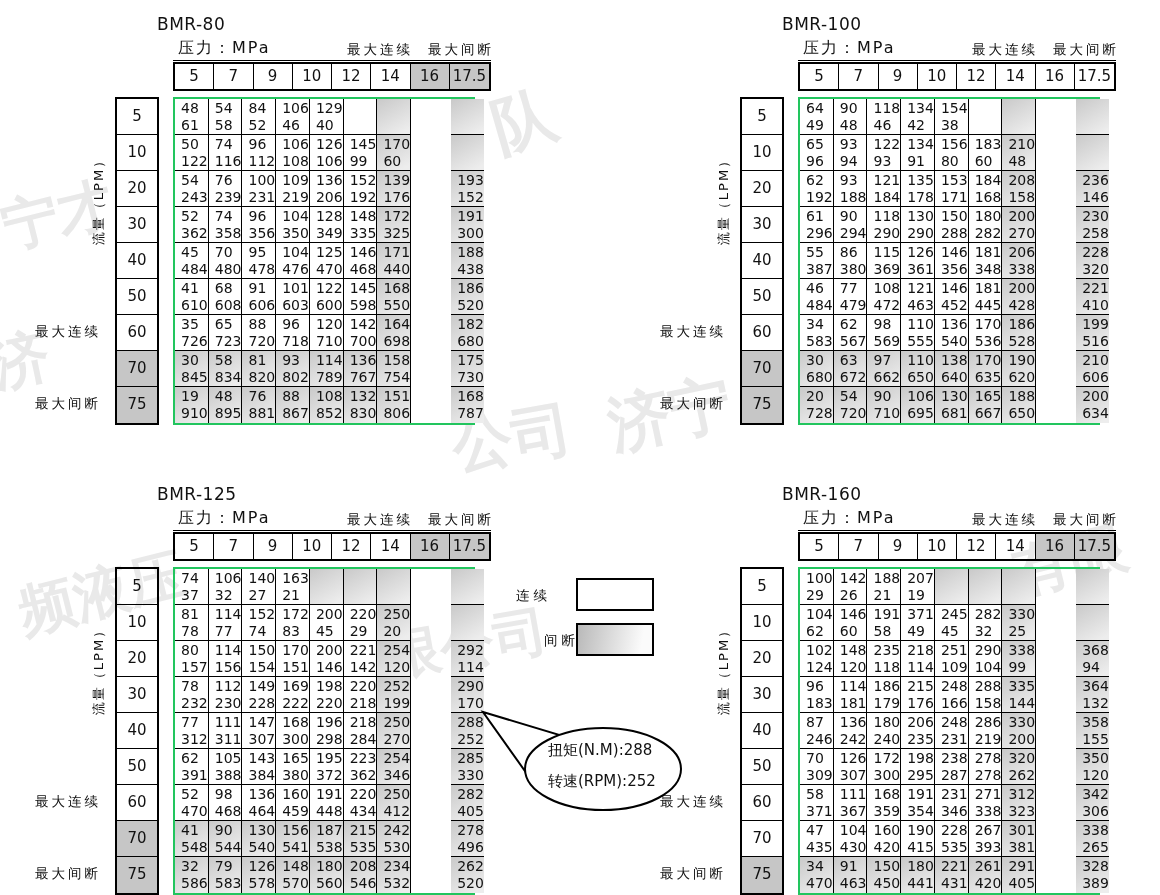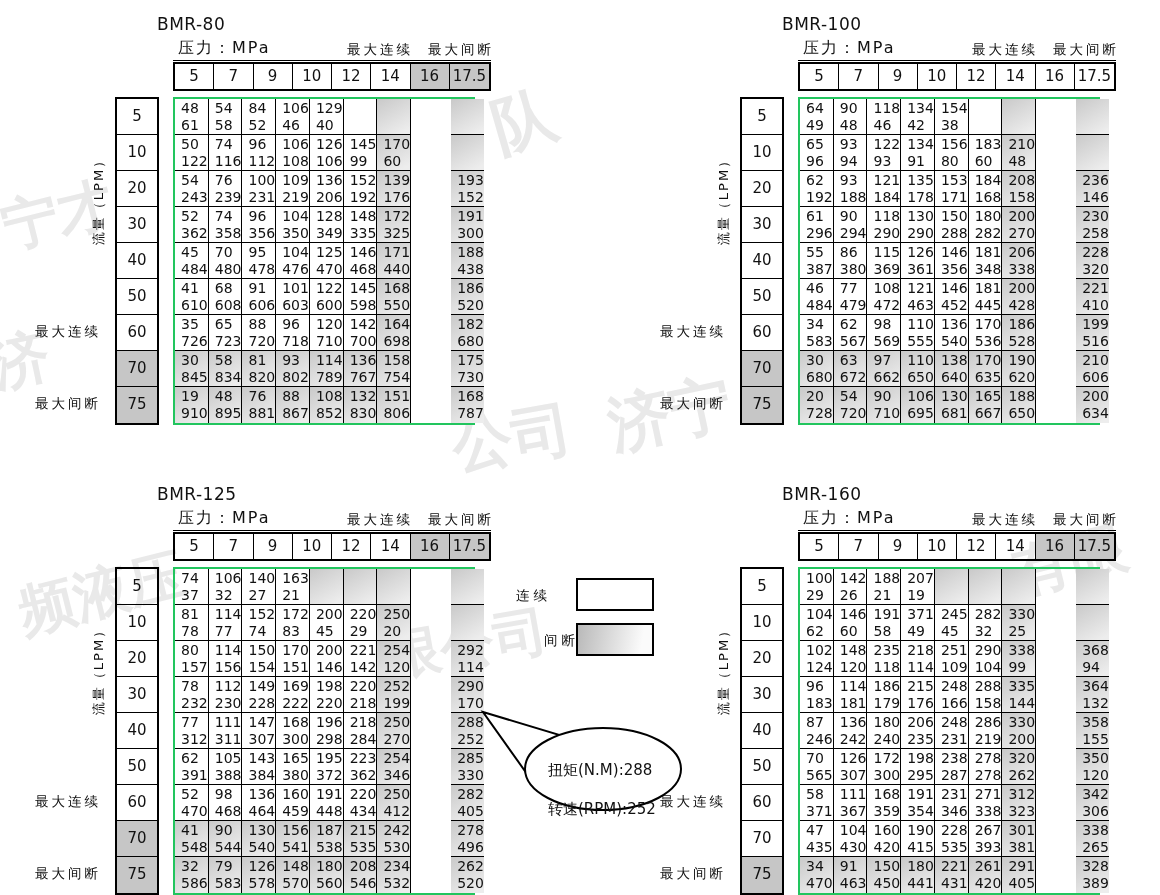--- a/index.html
+++ b/index.html
@@ -64,21 +64,21 @@
   .legend-label{position:absolute;font-size:13.5px;letter-spacing:4px;white-space:nowrap;}
   #legend-cont-label{left:516px;top:587px;}
   #legend-int-label{left:544px;top:632px;}
   .legend-box{position:absolute;width:78px;height:33px;border:2px solid #000;box-sizing:border-box;}
   #legend-cont-box{left:576px;top:578px;background:#ffffff;}
   #legend-int-box{left:576px;top:623px;background:linear-gradient(100deg,#b9b9b9 0%,#fbfbfb 85%);}
 
   
   .callout-svg{position:absolute;left:455px;top:698px;z-index:2;}
   .callout-text{position:absolute;left:548px;top:741px;z-index:3;font-size:15px;}
-  .callout-text div{margin-bottom:12px;white-space:nowrap;margin-top:20px;}
+  .callout-text div{margin-bottom:12px;white-space:nowrap;}
 </style>
 </head>
 <body>
 
 <div class="wm wm1">队</div>
 <div class="wm wm2">宁才</div>
 <div class="wm wm3">济</div>
 <div class="wm wm4">公司</div>
 <div class="wm wm5">济宁</div>
 <div class="wm wm6">频液压</div>
@@ -1182,21 +1182,21 @@
         <div class="cell gray">
           <div class="val">330</div>
           <div class="val">200</div>
         </div>
         <div class="cell gray">
           <div class="val">358</div>
           <div class="val">155</div>
         </div>
         <div class="cell">
           <div class="val">70</div>
-          <div class="val">565</div>
+          <div class="val">309</div>
         </div>
         <div class="cell">
           <div class="val">126</div>
           <div class="val">307</div>
         </div>
         <div class="cell">
           <div class="val">172</div>
           <div class="val">300</div>
         </div>
         <div class="cell">

